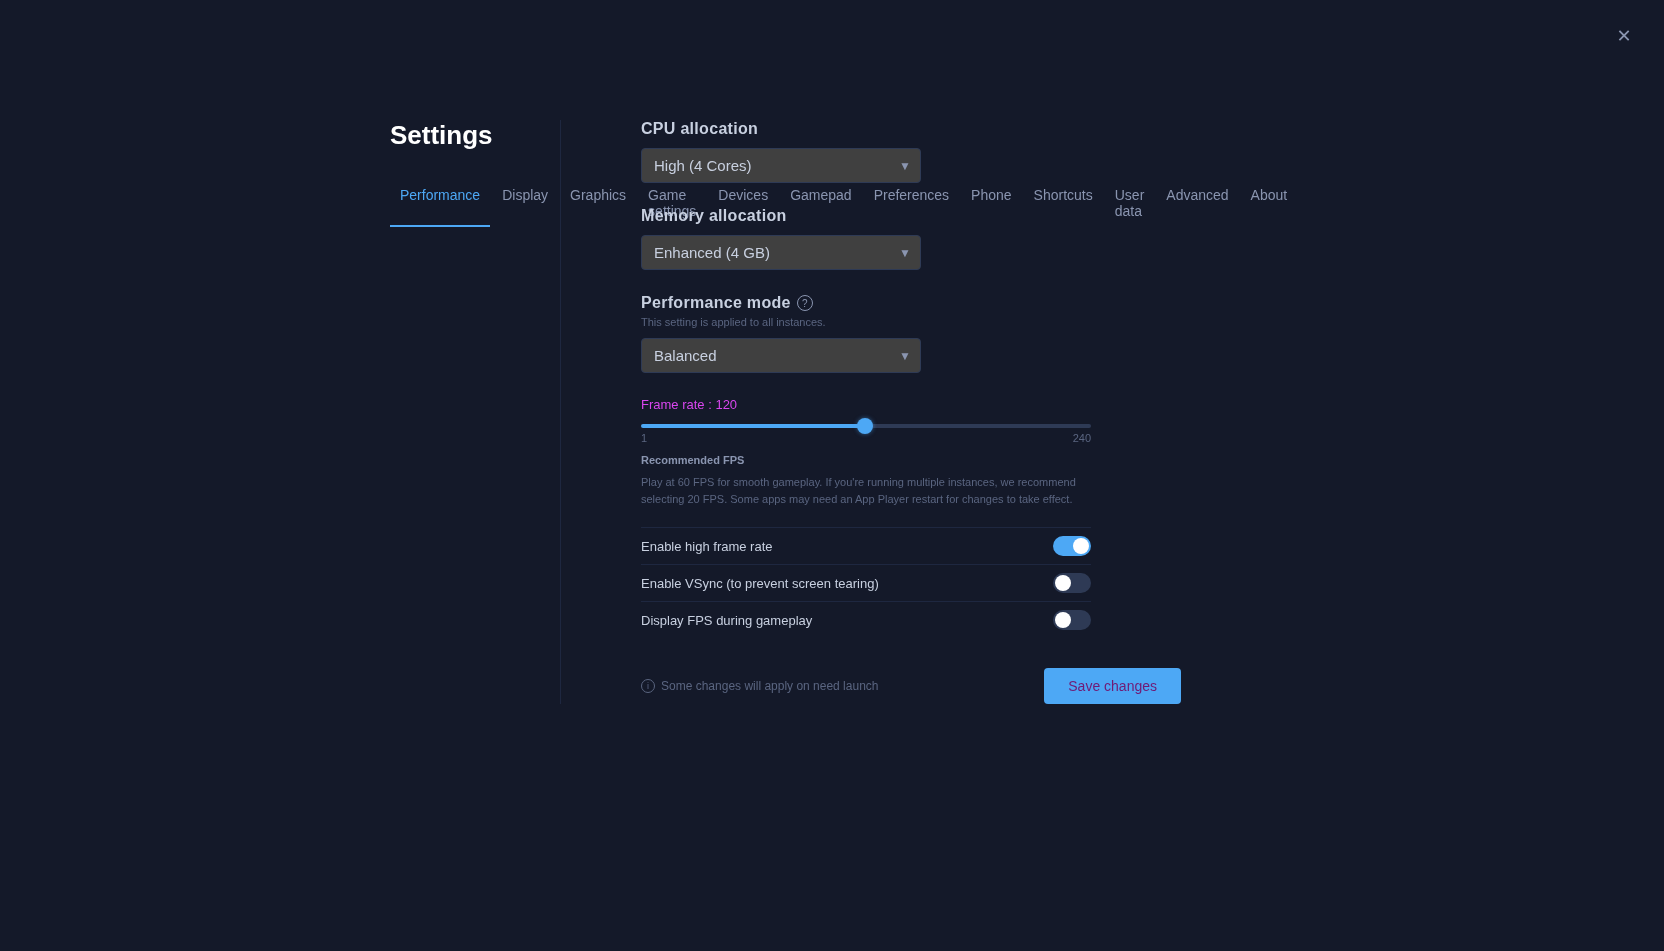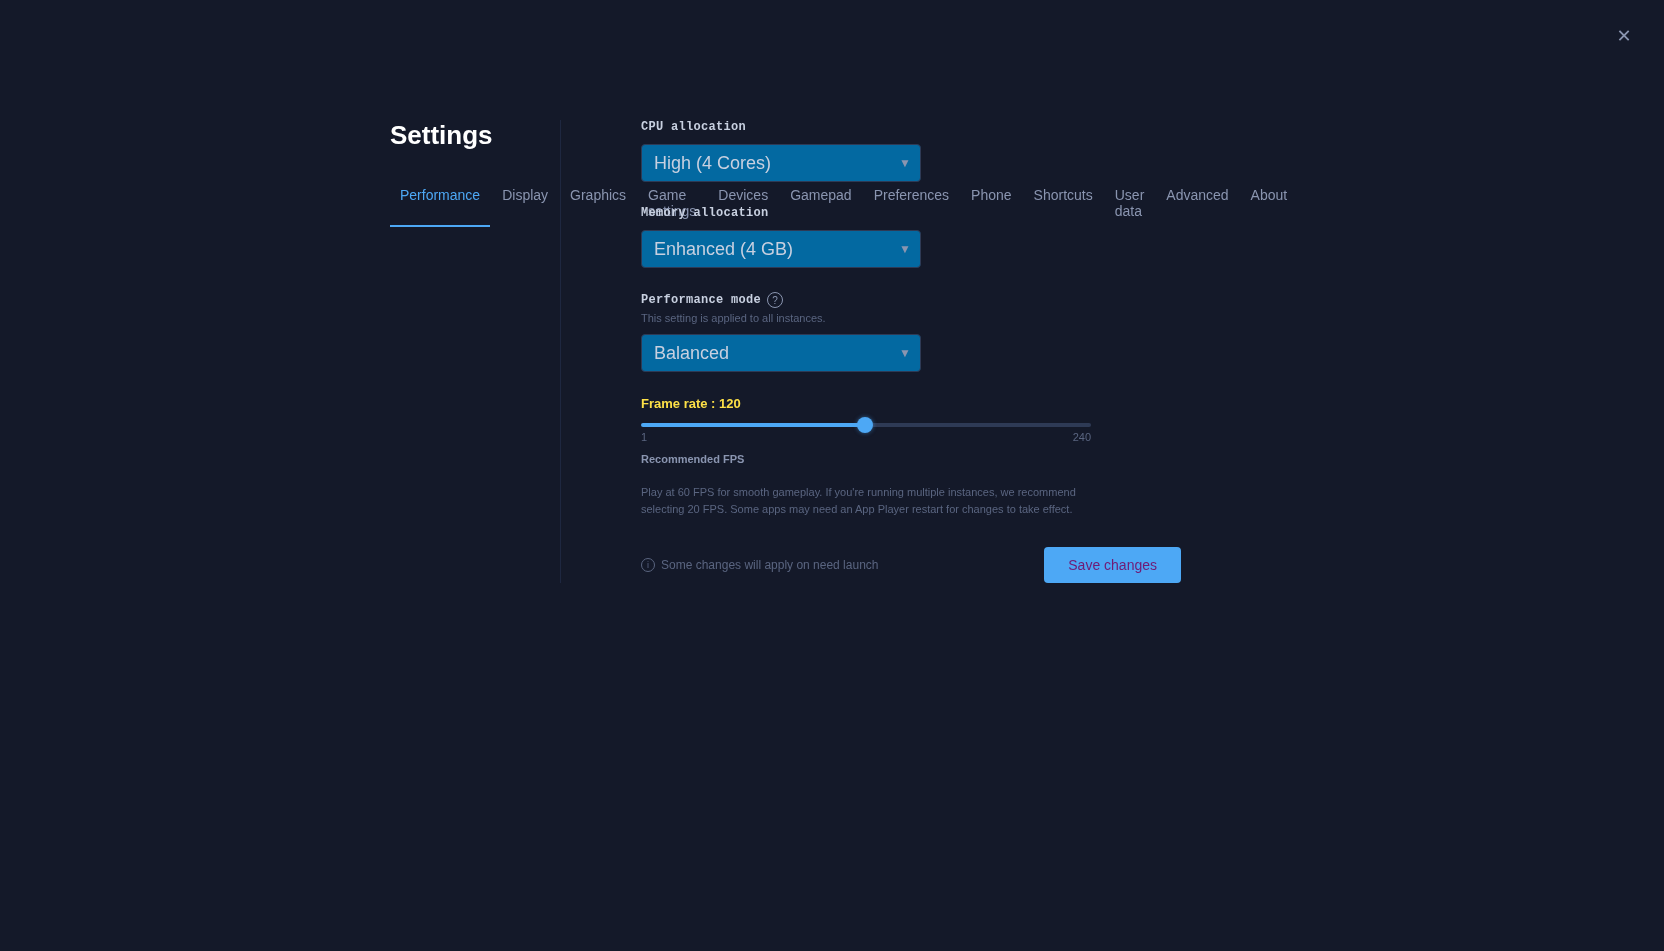--- a/index.html
+++ b/index.html
@@ -67,45 +67,44 @@
       border-radius: 0;
       padding-bottom: 6px;
     }
 
     .main-content {
       width: 500px;
       padding-left: 40px;
     }
 
     .section-label {
-      font-size: 12px;
+      font-size: 16px;
       font-weight: 600;
       color: #c8d0e0;
       margin-bottom: 10px;
       letter-spacing: 0.3px;
-      font-family: Liberation Mono, monospace;
     }
 
     .section {
       margin-bottom: 24px;
     }
 
     .dropdown-wrapper {
       position: relative;
       width: 280px;
     }
 
     .dropdown {
       width: 100%;
-      background: #0369a1;
+      background: #404040;
       border: 1px solid #2e3a55;
       border-radius: 4px;
       padding: 8px 40px 8px 12px;
       color: #c8d0e0;
-      font-size: 18px;
+      font-size: 15px;
       cursor: pointer;
       appearance: none;
       -webkit-appearance: none;
       outline: none;
     }
 
     .dropdown-arrow {
       position: absolute;
       right: 10px;
       top: 50%;
@@ -140,22 +139,22 @@
       color: #5a6580;
       margin-bottom: 10px;
     }
 
     .frame-rate-section {
       margin-bottom: 16px;
     }
 
     .frame-rate-label {
       font-size: 13px;
-      font-weight: 700;
-      color: #fde047;
+      font-weight: 400;
+      color: #d946ef;
       margin-bottom: 12px;
     }
 
     .slider-range {
       display: flex;
       justify-content: space-between;
       font-size: 11px;
       color: #5a6580;
       margin-top: 4px;
       width: 450px;
@@ -181,21 +180,21 @@
       background: #4da8f5;
       cursor: pointer;
       box-shadow: 0 0 4px rgba(77,168,245,0.5);
     }
 
     .recommended-fps {
       font-size: 11px;
       font-weight: 600;
       color: #8a95b0;
       margin-top: 10px;
-      margin-bottom: 19px;
+      margin-bottom: 8px;
     }
 
     .fps-description {
       font-size: 11px;
       color: #5a6580;
       line-height: 1.5;
       max-width: 450px;
       margin-bottom: 20px;
     }
 
@@ -367,20 +366,44 @@
       <input type="range" min="1" max="240" value="120" style="display: block; background: linear-gradient(to right, rgb(77, 168, 245) 49.7908%, rgb(46, 58, 85) 49.7908%);">
 
       <div class="slider-range">
         <span>1</span>
         <span>240</span>
       </div>
 
       <div class="recommended-fps">Recommended FPS</div>
       <div class="fps-description">Play at 60 FPS for smooth gameplay. If you're running multiple instances, we recommend selecting 20 FPS. Some apps may need an App Player restart for changes to take effect.</div>
 
+      <div>
+
+        <div class="toggle-row">
+          <span class="toggle-label">Enable high frame rate</span>
+          <div class="toggle on">
+            <div class="toggle-knob"></div>
+          </div>
+        </div>
+
+        <div class="toggle-row">
+          <span class="toggle-label">Enable VSync (to prevent screen tearing)</span>
+          <div class="toggle off">
+            <div class="toggle-knob"></div>
+          </div>
+        </div>
+
+        <div class="toggle-row">
+          <span class="toggle-label">Display FPS during gameplay</span>
+          <div class="toggle off">
+            <div class="toggle-knob"></div>
+          </div>
+        </div>
+
+      </div>
     </div>
 
     <div class="footer" style="position: relative; bottom: auto; left: auto; margin-top: 30px;">
       <div class="footer-note">
         <span class="info-icon">i</span>
         <span>Some changes will apply on need launch</span>
       </div>
       <button class="save-btn">Save changes</button>
     </div>
 

